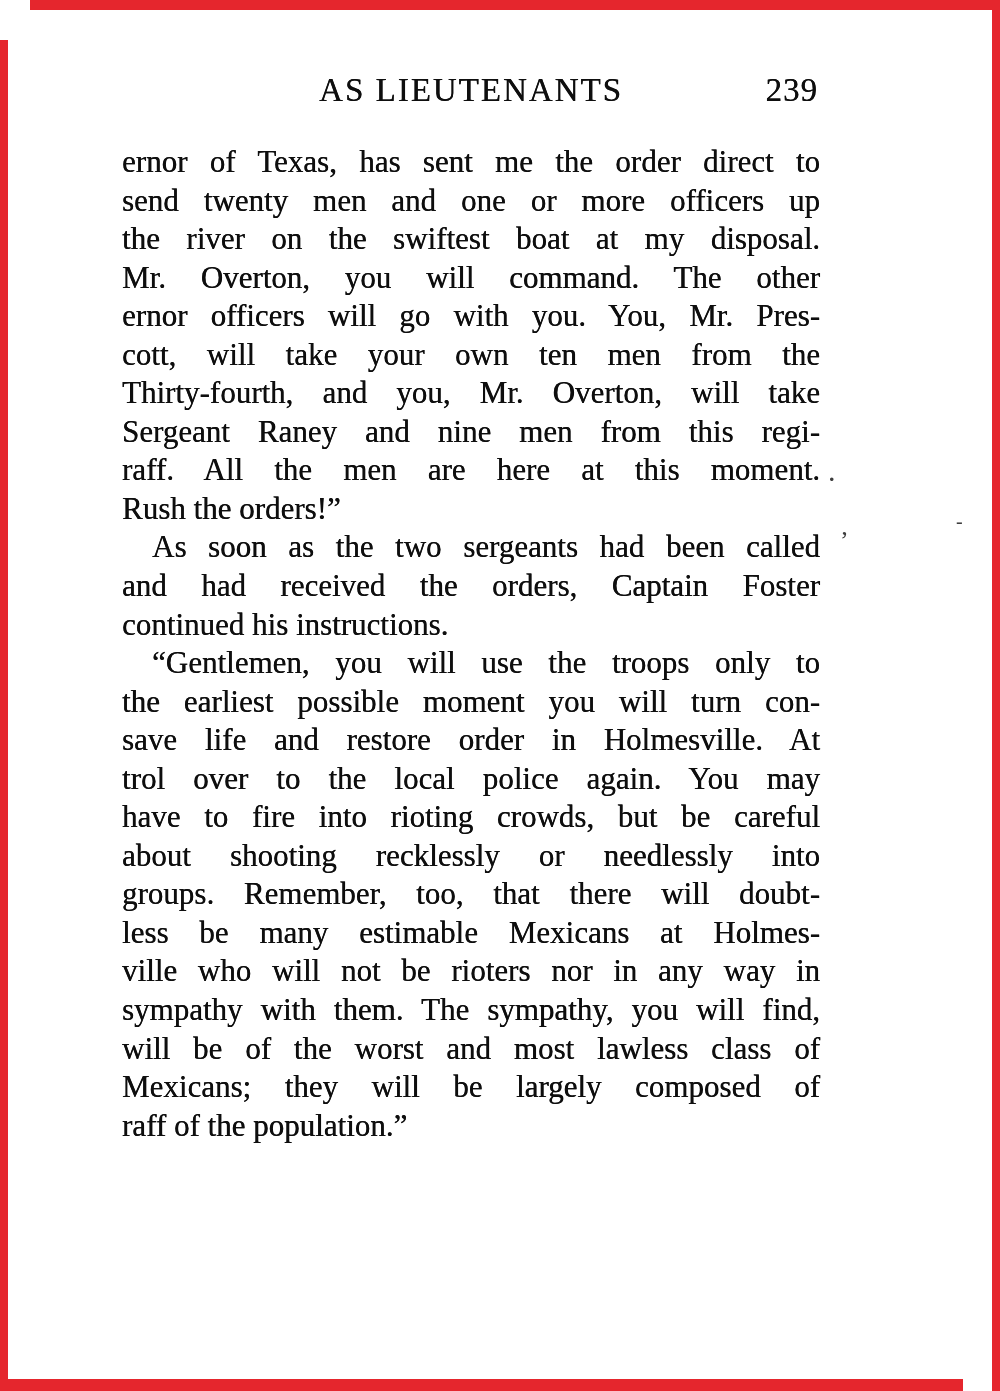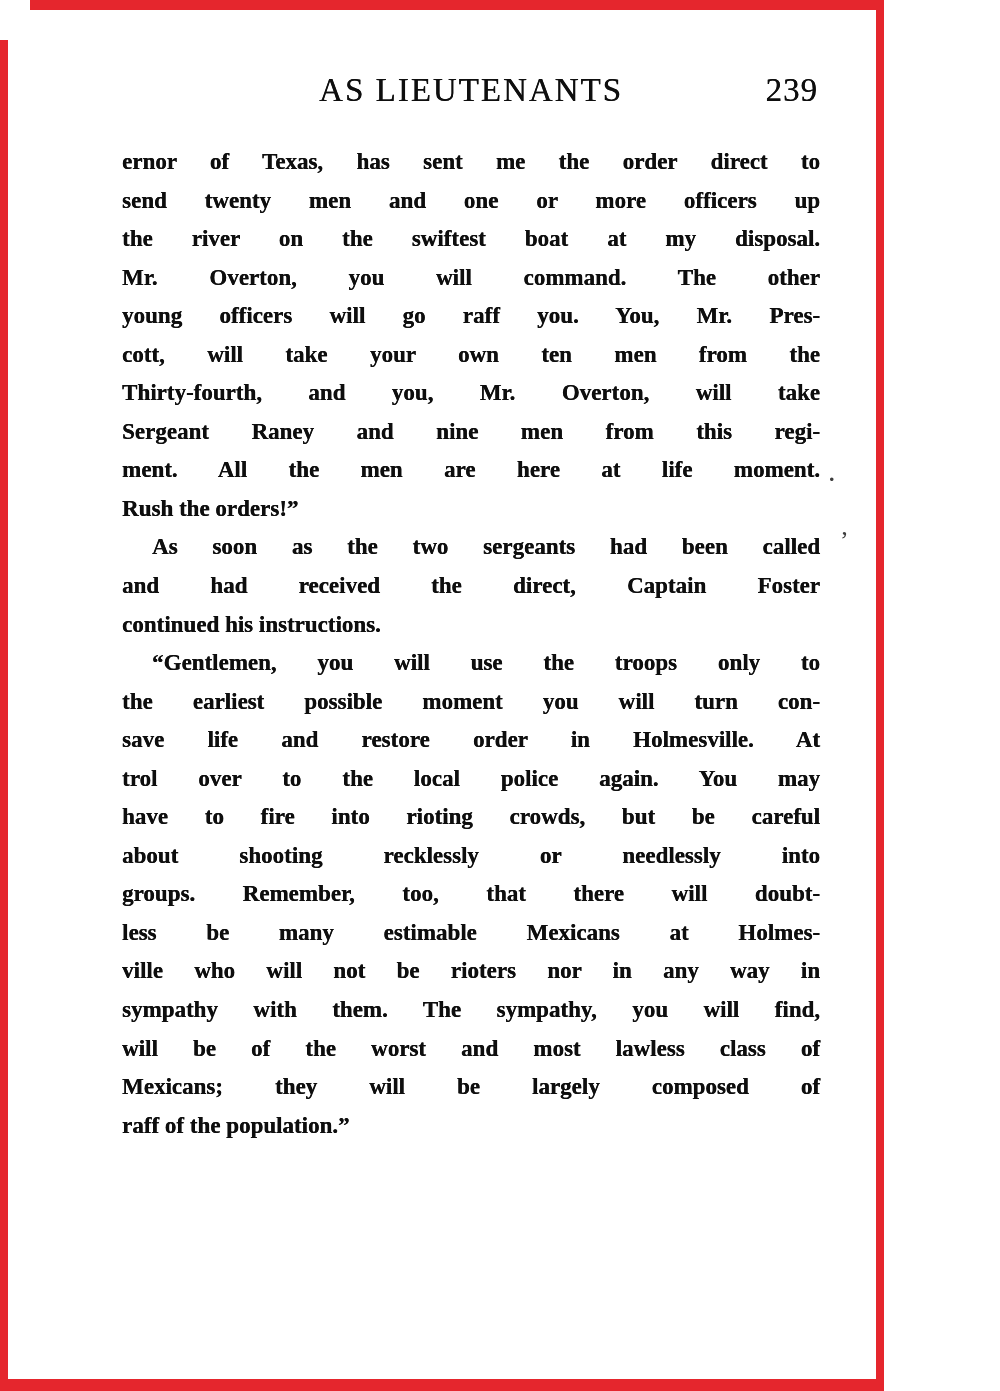--- a/index.html
+++ b/index.html
@@ -4,21 +4,21 @@
 <style>
   html, body { margin: 0; padding: 0; }
   body {
     width: 1000px; height: 1391px;
     background: #ffffff;
     font-family: "Liberation Serif", "DejaVu Serif", serif;
     color: #0e0e0e;
   }
   .page {
     position: relative;
-    width: 884px; height: 1391px;
+    width: 1000px; height: 1391px;
     background: #ffffff;
     overflow: hidden;
   }
   
   .edge { position: absolute; background: #e5262d; }
   .edge-top    { top: 0; left: 30px; right: 0; height: 10px; }
   .edge-left   { top: 40px; bottom: 0; left: 0; width: 8px; }
   .edge-right  { top: 0; bottom: 0; right: 0; width: 8px; }
   .edge-bottom { bottom: 0; left: 0; width: 963px; height: 12px; }
 
@@ -46,25 +46,24 @@
   }
 
   .text-block {
     position: absolute;
     left: 122px; top: 143px;
     width: 698px;
   }
   .line {
     height: 38.55px;
     line-height: 38.55px;
-    font-size: 23px;
+    font-size: 31px;
     text-align: left;
     text-shadow: 0.3px 0 0 currentColor;
     overflow: visible;
-    font-weight: bold;
   }
   .line.just {
     text-align: justify;
     text-align-last: justify;
   }
   .line.indent { text-indent: 30px; }
 
   .artifact {
     position: absolute;
     color: #1c1c1c;
@@ -86,28 +85,28 @@
   <div class="running-header">
     <span class="chapter-title">AS LIEUTENANTS</span>
     <span class="page-number">239</span>
   </div>
 
   <div class="text-block">
       <div class="line just">ernor of Texas, has sent me the order direct to</div>
       <div class="line just">send twenty men and one or more officers up</div>
       <div class="line just">the river on the swiftest boat at my disposal.</div>
       <div class="line just">Mr. Overton, you will command. The other</div>
-      <div class="line just">young officers will go raff you. You, Mr. Pres-</div>
+      <div class="line just">ernor officers will go with you. You, Mr. Pres-</div>
       <div class="line just">cott, will take your own ten men from the</div>
       <div class="line just">Thirty-fourth, and you, Mr. Overton, will take</div>
       <div class="line just">Sergeant Raney and nine men from this regi-</div>
-      <div class="line just">ment. All the men are here at life moment.</div>
+      <div class="line just">raff. All the men are here at this moment.</div>
       <div class="line">Rush the orders!”</div>
       <div class="line just indent">As soon as the two sergeants had been called</div>
-      <div class="line just">and had received the direct, Captain Foster</div>
+      <div class="line just">and had received the orders, Captain Foster</div>
       <div class="line">continued his instructions.</div>
       <div class="line just indent">“Gentlemen, you will use the troops only to</div>
       <div class="line just">the earliest possible moment you will turn con-</div>
       <div class="line just">save life and restore order in Holmesville. At</div>
       <div class="line just">trol over to the local police again. You may</div>
       <div class="line just">have to fire into rioting crowds, but be careful</div>
       <div class="line just">about shooting recklessly or needlessly into</div>
       <div class="line just">groups. Remember, too, that there will doubt-</div>
       <div class="line just">less be many estimable Mexicans at Holmes-</div>
       <div class="line just">ville who will not be rioters nor in any way in</div>

